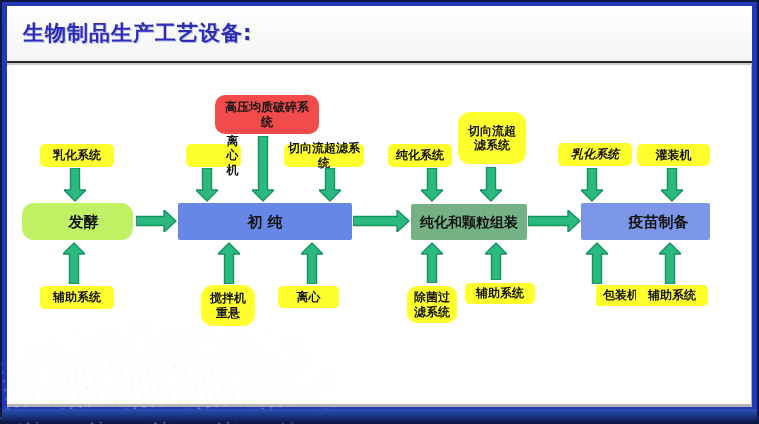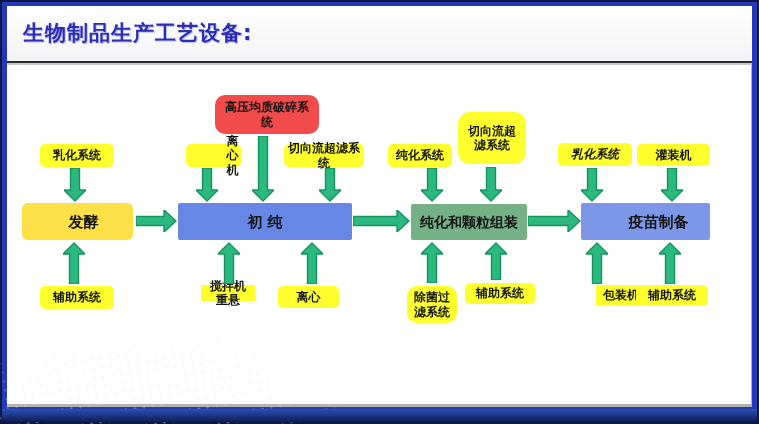--- a/index.html
+++ b/index.html
@@ -46,28 +46,28 @@
   </div>
 
   <div class="divider"></div>
 
   <div class="paper">
     <div class="watermark"></div>
   </div>
 
   <div id="diagram">
       <div class="node" style="left: 40px; top: 144px; width: 74px; height: 23px; background: rgb(255, 255, 46); border-radius: 5px; font-size: 12px;">乳化系统</div>
-      <div class="node" style="left: 22px; top: 203px; width: 111px; height: 37px; background: #fde047; border-radius: 6px; font-size: 15px; padding-left: 14px;">发酵</div>
+      <div class="node" style="left: 22px; top: 203px; width: 111px; height: 37px; background: #bef264; border-radius: 12px; font-size: 15px; padding-left: 14px;">发酵</div>
       <div class="node" style="left: 40px; top: 286px; width: 74px; height: 23px; background: rgb(255, 255, 46); border-radius: 5px; font-size: 12px;">辅助系统</div>
       <div class="node" style="left: 186px; top: 144px; width: 55px; height: 23px; background: rgb(255, 255, 46); border-radius: 5px; font-size: 12px; padding-left: 40px;">离心机</div>
       <div class="node" style="left: 215px; top: 95px; width: 104px; height: 39px; background: rgb(242, 75, 75); border-radius: 10px; font-size: 12px;">高压均质破碎系
 统</div>
       <div class="node" style="left: 284px; top: 144px; width: 80px; height: 23px; background: rgb(255, 255, 46); border-radius: 5px; font-size: 12px;">切向流超滤系统</div>
       <div class="node" style="left: 178px; top: 203px; width: 174px; height: 37px; background: rgb(102, 135, 230); border-radius: 2px; font-size: 15px;">初  纯</div>
-      <div class="node" style="left: 201px; top: 285px; width: 54px; height: 16px; background: rgb(255, 255, 46); border-radius: 1px; font-size: 12px;">搅拌机
+      <div class="node" style="left: 201px; top: 285px; width: 54px; height: 41px; background: rgb(255, 255, 46); border-radius: 12px; font-size: 12px;">搅拌机
 重悬</div>
       <div class="node" style="left: 278px; top: 286px; width: 61px; height: 22px; background: rgb(255, 255, 46); border-radius: 5px; font-size: 12px;">离心</div>
       <div class="node" style="left: 388px; top: 144px; width: 64px; height: 23px; background: rgb(255, 255, 46); border-radius: 5px; font-size: 12px;">纯化系统</div>
       <div class="node" style="left: 458px; top: 112px; width: 68px; height: 52px; background: rgb(255, 255, 46); border-radius: 12px; font-size: 12px;">切向流超
 滤系统</div>
       <div class="node" style="left: 411px; top: 204px; width: 116px; height: 36px; background: rgb(116, 178, 133); border-radius: 2px; font-size: 14px;">纯化和颗粒组装</div>
       <div class="node" style="left: 407px; top: 286px; width: 50px; height: 37px; background: rgb(255, 255, 46); border-radius: 10px; font-size: 12px; text-align: center;">除菌过
 滤系统</div>
       <div class="node" style="left: 465px; top: 283px; width: 70px; height: 21px; background: rgb(255, 255, 46); border-radius: 5px; font-size: 12px;">辅助系统</div>
       <div class="node" style="left: 581px; top: 203px; width: 129px; height: 37px; background: rgb(125, 151, 232); border-radius: 2px; font-size: 15px; padding-left: 28px;">疫苗制备</div>

